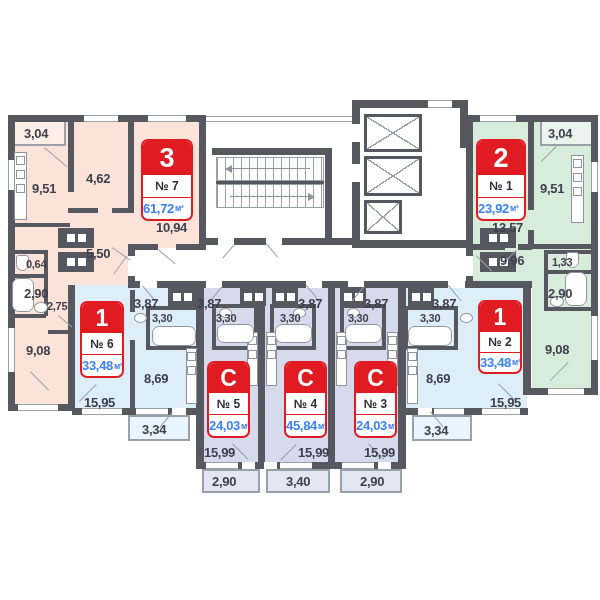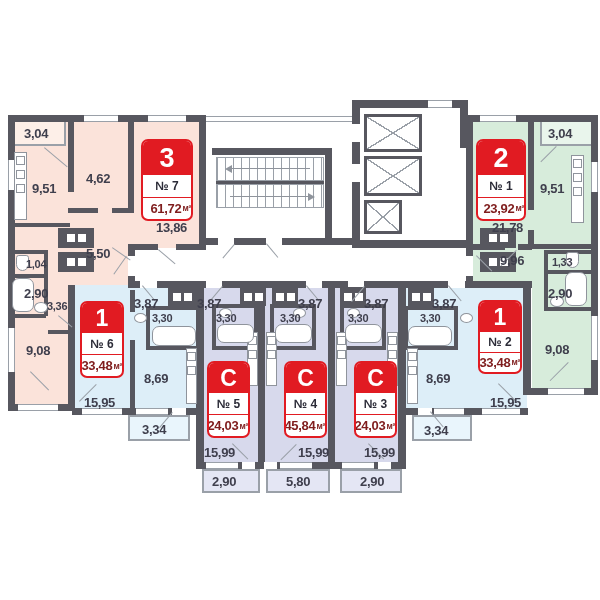--- a/index.html
+++ b/index.html
@@ -32,22 +32,22 @@
     background-image:
       linear-gradient(to top right,transparent calc(50% - .7px),#9aa0a8 calc(50% - .7px),#9aa0a8 calc(50% + .7px),transparent calc(50% + .7px)),
       linear-gradient(to bottom right,transparent calc(50% - .7px),#9aa0a8 calc(50% - .7px),#9aa0a8 calc(50% + .7px),transparent calc(50% + .7px));}
   .card{position:absolute;background:#fff;border:2px solid #e11b22;border-radius:7px;overflow:hidden;
         display:flex;flex-direction:column;box-sizing:border-box;cursor:pointer;}
   .card .hd{background:#e11b22;color:#fff;display:flex;align-items:center;justify-content:center;
             font-weight:bold;flex:0 0 34px;font-size:27px;line-height:1;}
   .card.smc .hd{flex:0 0 30px;font-size:23px;}
   .card .num{flex:1;display:flex;align-items:center;justify-content:center;font-weight:bold;
              font-size:12px;color:#2c2c38;border-bottom:1.5px solid #e11b22;}
-  .card .area{flex:1;display:flex;align-items:center;justify-content:flex-end;font-weight:bold;
-              font-size:13px;color:#7f1d1d;letter-spacing:-0.3px;}
+  .card .area{flex:1;display:flex;align-items:center;justify-content:flex-start;font-weight:bold;
+              font-size:13px;color:#3b82f6;letter-spacing:-0.3px;}
   .card .area .u{font-size:8.5px;margin-left:1px;}
 </style>
 </head>
 <body>
 
 <div class="plan">
 
   <div class="room" style="left:8px;top:118px;width:196px;height:130px;background:#fbe3da;"></div>
   <div class="room" style="left:8px;top:248px;width:124px;height:37px;background:#fbe3da;"></div>
   <div class="room" style="left:8px;top:285px;width:64px;height:123px;background:#fbe3da;"></div>
@@ -290,57 +290,57 @@
   <div class="dl" style="left:306px;top:286px;height:20px;transform:rotate(-40deg);"></div>
   <div class="dl" style="left:364px;top:286px;height:20px;transform:rotate(40deg);"></div>
   <div class="dl" style="left:448px;top:286px;height:20px;transform:rotate(-40deg);"></div>
   <div class="dl" style="left:234px;top:244px;height:18px;transform:rotate(40deg);"></div>
   <div class="dl" style="left:266px;top:244px;height:18px;transform:rotate(-40deg);"></div>
   <div class="dl" style="left:58px;top:316px;height:18px;transform:rotate(-50deg);"></div>
 
   <div class="rl" style="left:24px;top:127px;">3,04</div>
   <div class="rl" style="left:32px;top:182px;">9,51</div>
   <div class="rl" style="left:86px;top:172px;">4,62</div>
-  <div class="rl" style="left:156px;top:221px;">13,86</div>
+  <div class="rl" style="left:156px;top:221px;">10,94</div>
   <div class="rl" style="left:86px;top:247px;">5,50</div>
-  <div class="rl sm" style="left:26px;top:259px;">1,04</div>
+  <div class="rl sm" style="left:26px;top:259px;">0,64</div>
   <div class="rl" style="left:24px;top:287px;">2,90</div>
-  <div class="rl sm" style="left:47px;top:301px;">3,36</div>
+  <div class="rl sm" style="left:47px;top:301px;">2,75</div>
   <div class="rl" style="left:26px;top:344px;">9,08</div>
 
   <div class="rl" style="left:134px;top:297px;">3,87</div>
   <div class="rl sm" style="left:152px;top:313px;">3,30</div>
   <div class="rl" style="left:144px;top:372px;">8,69</div>
   <div class="rl" style="left:84px;top:396px;">15,95</div>
   <div class="rl" style="left:142px;top:423px;">3,34</div>
 
   <div class="rl" style="left:197px;top:297px;">3,87</div>
   <div class="rl sm" style="left:216px;top:313px;">3,30</div>
   <div class="rl" style="left:204px;top:446px;">15,99</div>
   <div class="rl" style="left:212px;top:475px;">2,90</div>
 
   <div class="rl" style="left:298px;top:297px;">3,87</div>
   <div class="rl sm" style="left:280px;top:313px;">3,30</div>
   <div class="rl" style="left:298px;top:446px;">15,99</div>
-  <div class="rl" style="left:286px;top:475px;">5,80</div>
+  <div class="rl" style="left:286px;top:475px;">3,40</div>
 
   <div class="rl" style="left:364px;top:297px;">3,87</div>
   <div class="rl sm" style="left:348px;top:313px;">3,30</div>
   <div class="rl" style="left:364px;top:446px;">15,99</div>
   <div class="rl" style="left:360px;top:475px;">2,90</div>
 
   <div class="rl" style="left:432px;top:297px;">3,87</div>
   <div class="rl sm" style="left:420px;top:313px;">3,30</div>
   <div class="rl" style="left:426px;top:372px;">8,69</div>
   <div class="rl" style="left:490px;top:396px;">15,95</div>
   <div class="rl" style="left:424px;top:424px;">3,34</div>
 
   <div class="rl" style="left:548px;top:127px;">3,04</div>
   <div class="rl" style="left:540px;top:182px;">9,51</div>
-  <div class="rl" style="left:492px;top:221px;">21,78</div>
+  <div class="rl" style="left:492px;top:221px;">13,57</div>
   <div class="rl" style="left:500px;top:254px;">9,96</div>
   <div class="rl sm" style="left:552px;top:257px;">1,33</div>
   <div class="rl" style="left:548px;top:287px;">2,90</div>
   <div class="rl" style="left:545px;top:343px;">9,08</div>
 
   <div class="card" style="left:141px;top:139px;width:52px;height:82px;">
     <div class="hd">3</div>
     <div class="num">№ 7</div>
     <div class="area">
         <span>61,72</span>

